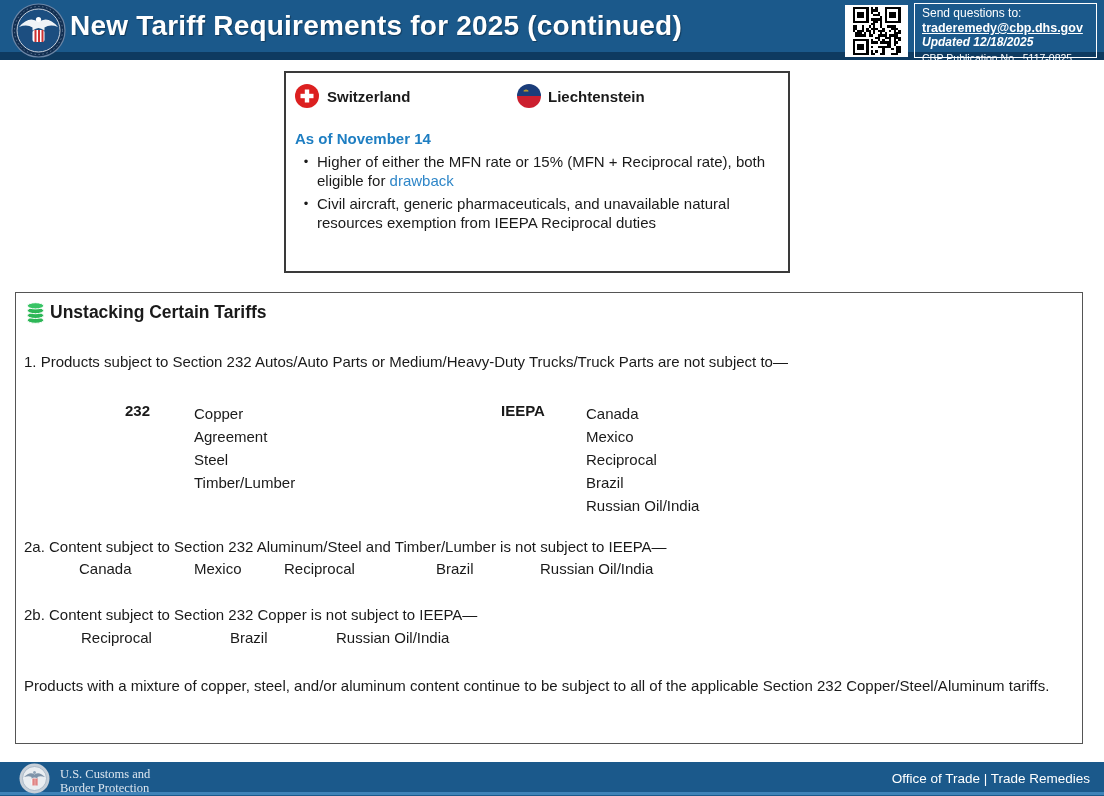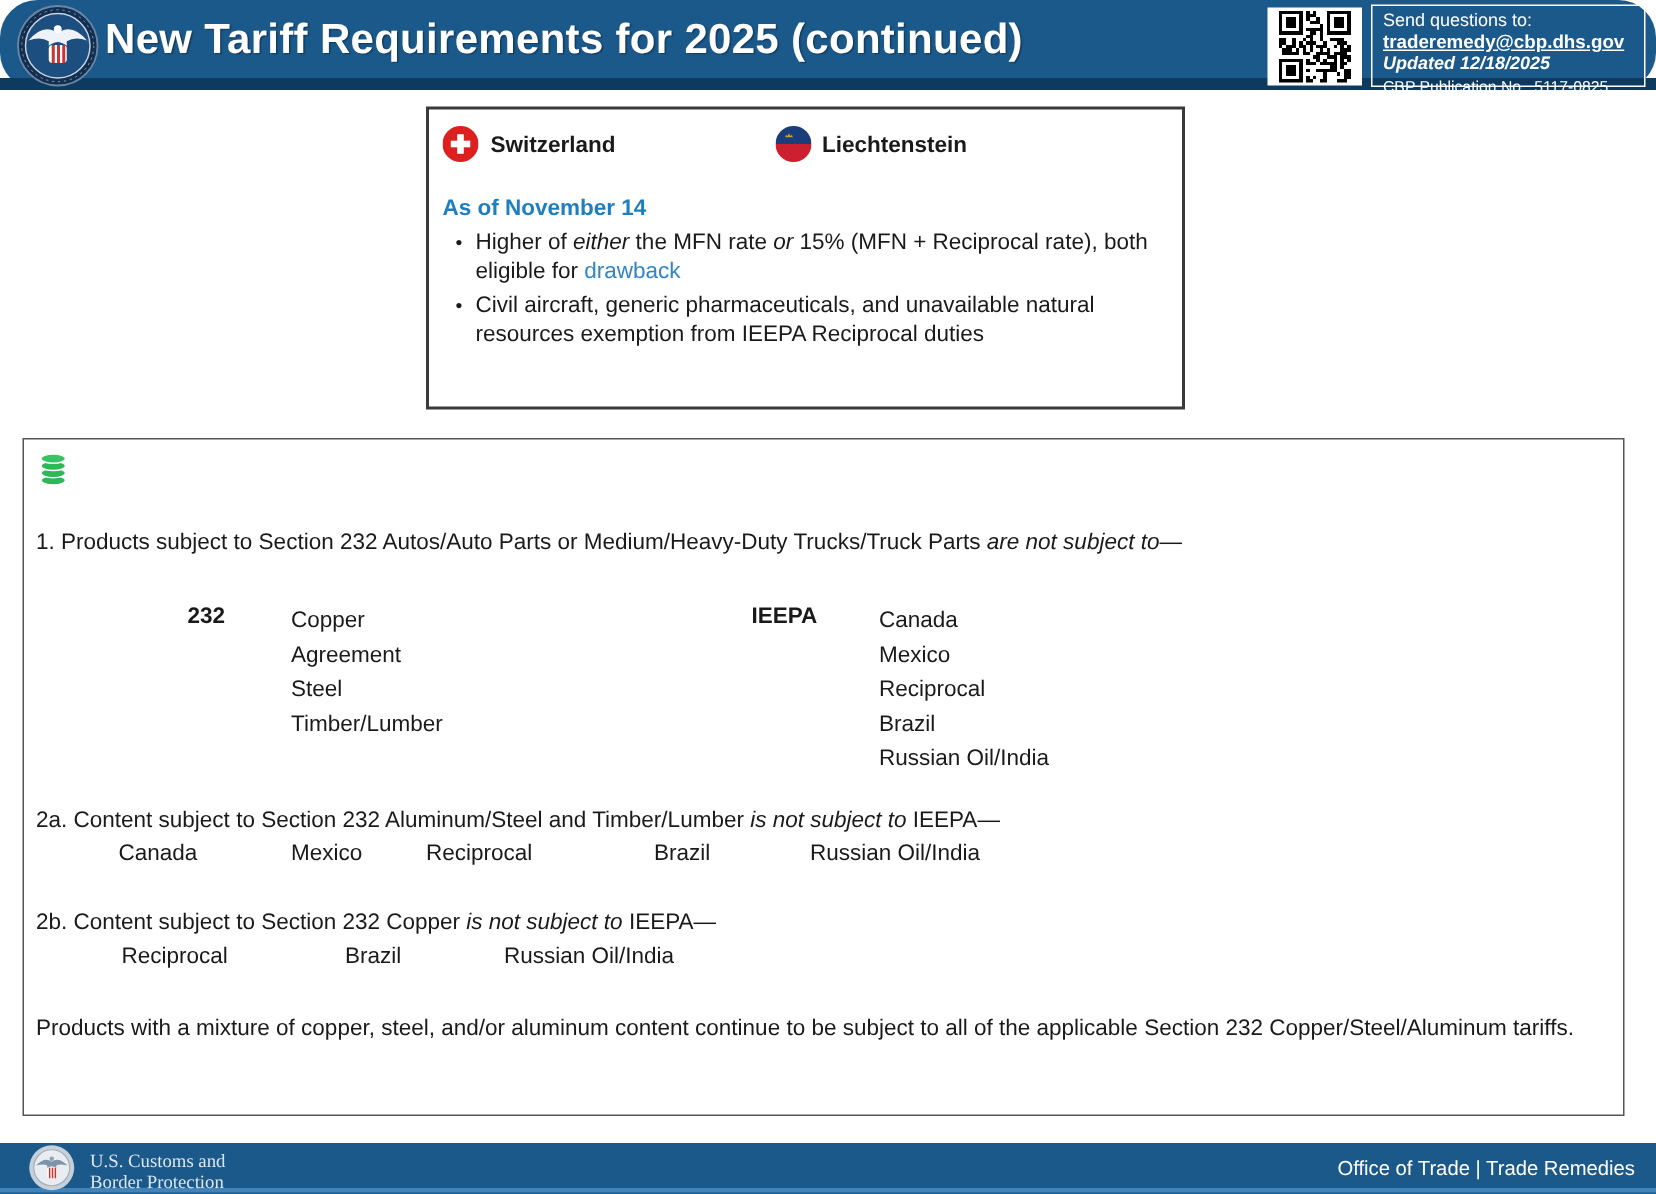--- a/index.html
+++ b/index.html
@@ -3,21 +3,21 @@
 <meta charset="utf-8">
 <style>
   * { box-sizing: border-box; }
   html,body { margin:0; padding:0; }
   body {
     width:1104px; height:796px; position:relative; overflow:hidden;
     background:#ffffff; font-family:"Liberation Sans", sans-serif; color:#1a1a1a;
   }
 
   
-  .header { position:absolute; left:0; top:0; width:1104px; height:60px; background:#1B598B;border-radius:25px; }
+  .header { position:absolute; left:0; top:0; width:1104px; height:60px; background:#1B598B; }
   .header-band { position:absolute; left:0; top:52px; width:1104px; height:8px; background:#0E3A60; }
   .page-title {
     position:absolute; left:70px; top:10px; font-size:28px; font-weight:bold; color:#ffffff;
     text-shadow:1px 1px 1px rgba(0,0,0,0.35); white-space:nowrap; letter-spacing:0.2px;
   }
   .hdr-seal { position:absolute; left:11px; top:3px; width:55px; height:55px; }
   .qr-box { position:absolute; left:845px; top:5px; width:63px; height:52px; background:#ffffff; padding:2px; }
   .qr-box svg { width:100%; height:100%; display:block; }
   .contact-box {
     position:absolute; left:914px; top:3px; width:183px; height:55px;
@@ -39,21 +39,21 @@
   .country-label { position:absolute; top:15px; font-size:15px; font-weight:bold; white-space:nowrap; }
   .swiss-label { left:41px; }
   .liech-label { left:262px; }
   .panel-heading { position:absolute; left:9px; top:57px; font-size:15px; font-weight:bold; color:#1E7EC2; }
   .bullets { position:absolute; left:9px; top:79px; width:482px; }
   .bullet { display:flex; margin-bottom:4px; }
   .bullet-dot { width:22px; flex:0 0 22px; font-size:13px; line-height:19px; text-align:center; }
   .bullet-text { flex:1; font-size:15px; line-height:19px; }
   .link { color:#2E86C8; cursor:pointer; }
   .attribution { position:absolute; right:10px; bottom:7px; font-size:12.5px; }
-  .it { font-style:italic; }
+  .it { }
 
   
   .unstack-panel {
     position:absolute; left:15px; top:292px; width:1068px; height:452px;
     border:1.5px solid #555555; background:#ffffff;
   }
   .unstack-icon { position:absolute; left:10px; top:9px; width:19px; height:22px; }
   .unstack-title { position:absolute; left:34px; top:9px; font-size:17.5px; font-weight:bold; white-space:nowrap; }
   .u-line { position:absolute; left:8px; font-size:15px; white-space:nowrap; }
   .u-item1 { top:60px; }
@@ -294,20 +294,21 @@
 </div>
 
 <div class="unstack-panel">
 
   <svg class="unstack-icon" viewBox="0 0 19 22">
     <ellipse cx="9.5" cy="18.2" rx="8.2" ry="3.1" fill="#2DB757" stroke="#ffffff" stroke-width="1"></ellipse>
     <ellipse cx="9.5" cy="13.4" rx="8.2" ry="3.1" fill="#2DB757" stroke="#ffffff" stroke-width="1"></ellipse>
     <ellipse cx="9.5" cy="8.6" rx="8.2" ry="3.1" fill="#2DB757" stroke="#ffffff" stroke-width="1"></ellipse>
     <ellipse cx="9.5" cy="3.8" rx="8.2" ry="3.1" fill="#38C465" stroke="#ffffff" stroke-width="1"></ellipse>
   </svg>
+  <div class="unstack-title">Unstacking Certain Tariffs</div>
 
   <div class="u-line u-item1"><span>1. Products subject to Section 232 Autos/Auto Parts or Medium/Heavy-Duty Trucks/Truck Parts </span><span class="it">are not subject to</span><span>—</span></div>
 
   <div class="col-label" style="left:109px; top:109px;">232</div>
   <div class="col-items" style="left:178px; top:109px;">
     <div>Copper</div>
     <div>Agreement</div>
     <div>Steel</div>
     <div>Timber/Lumber</div>
   </div>

